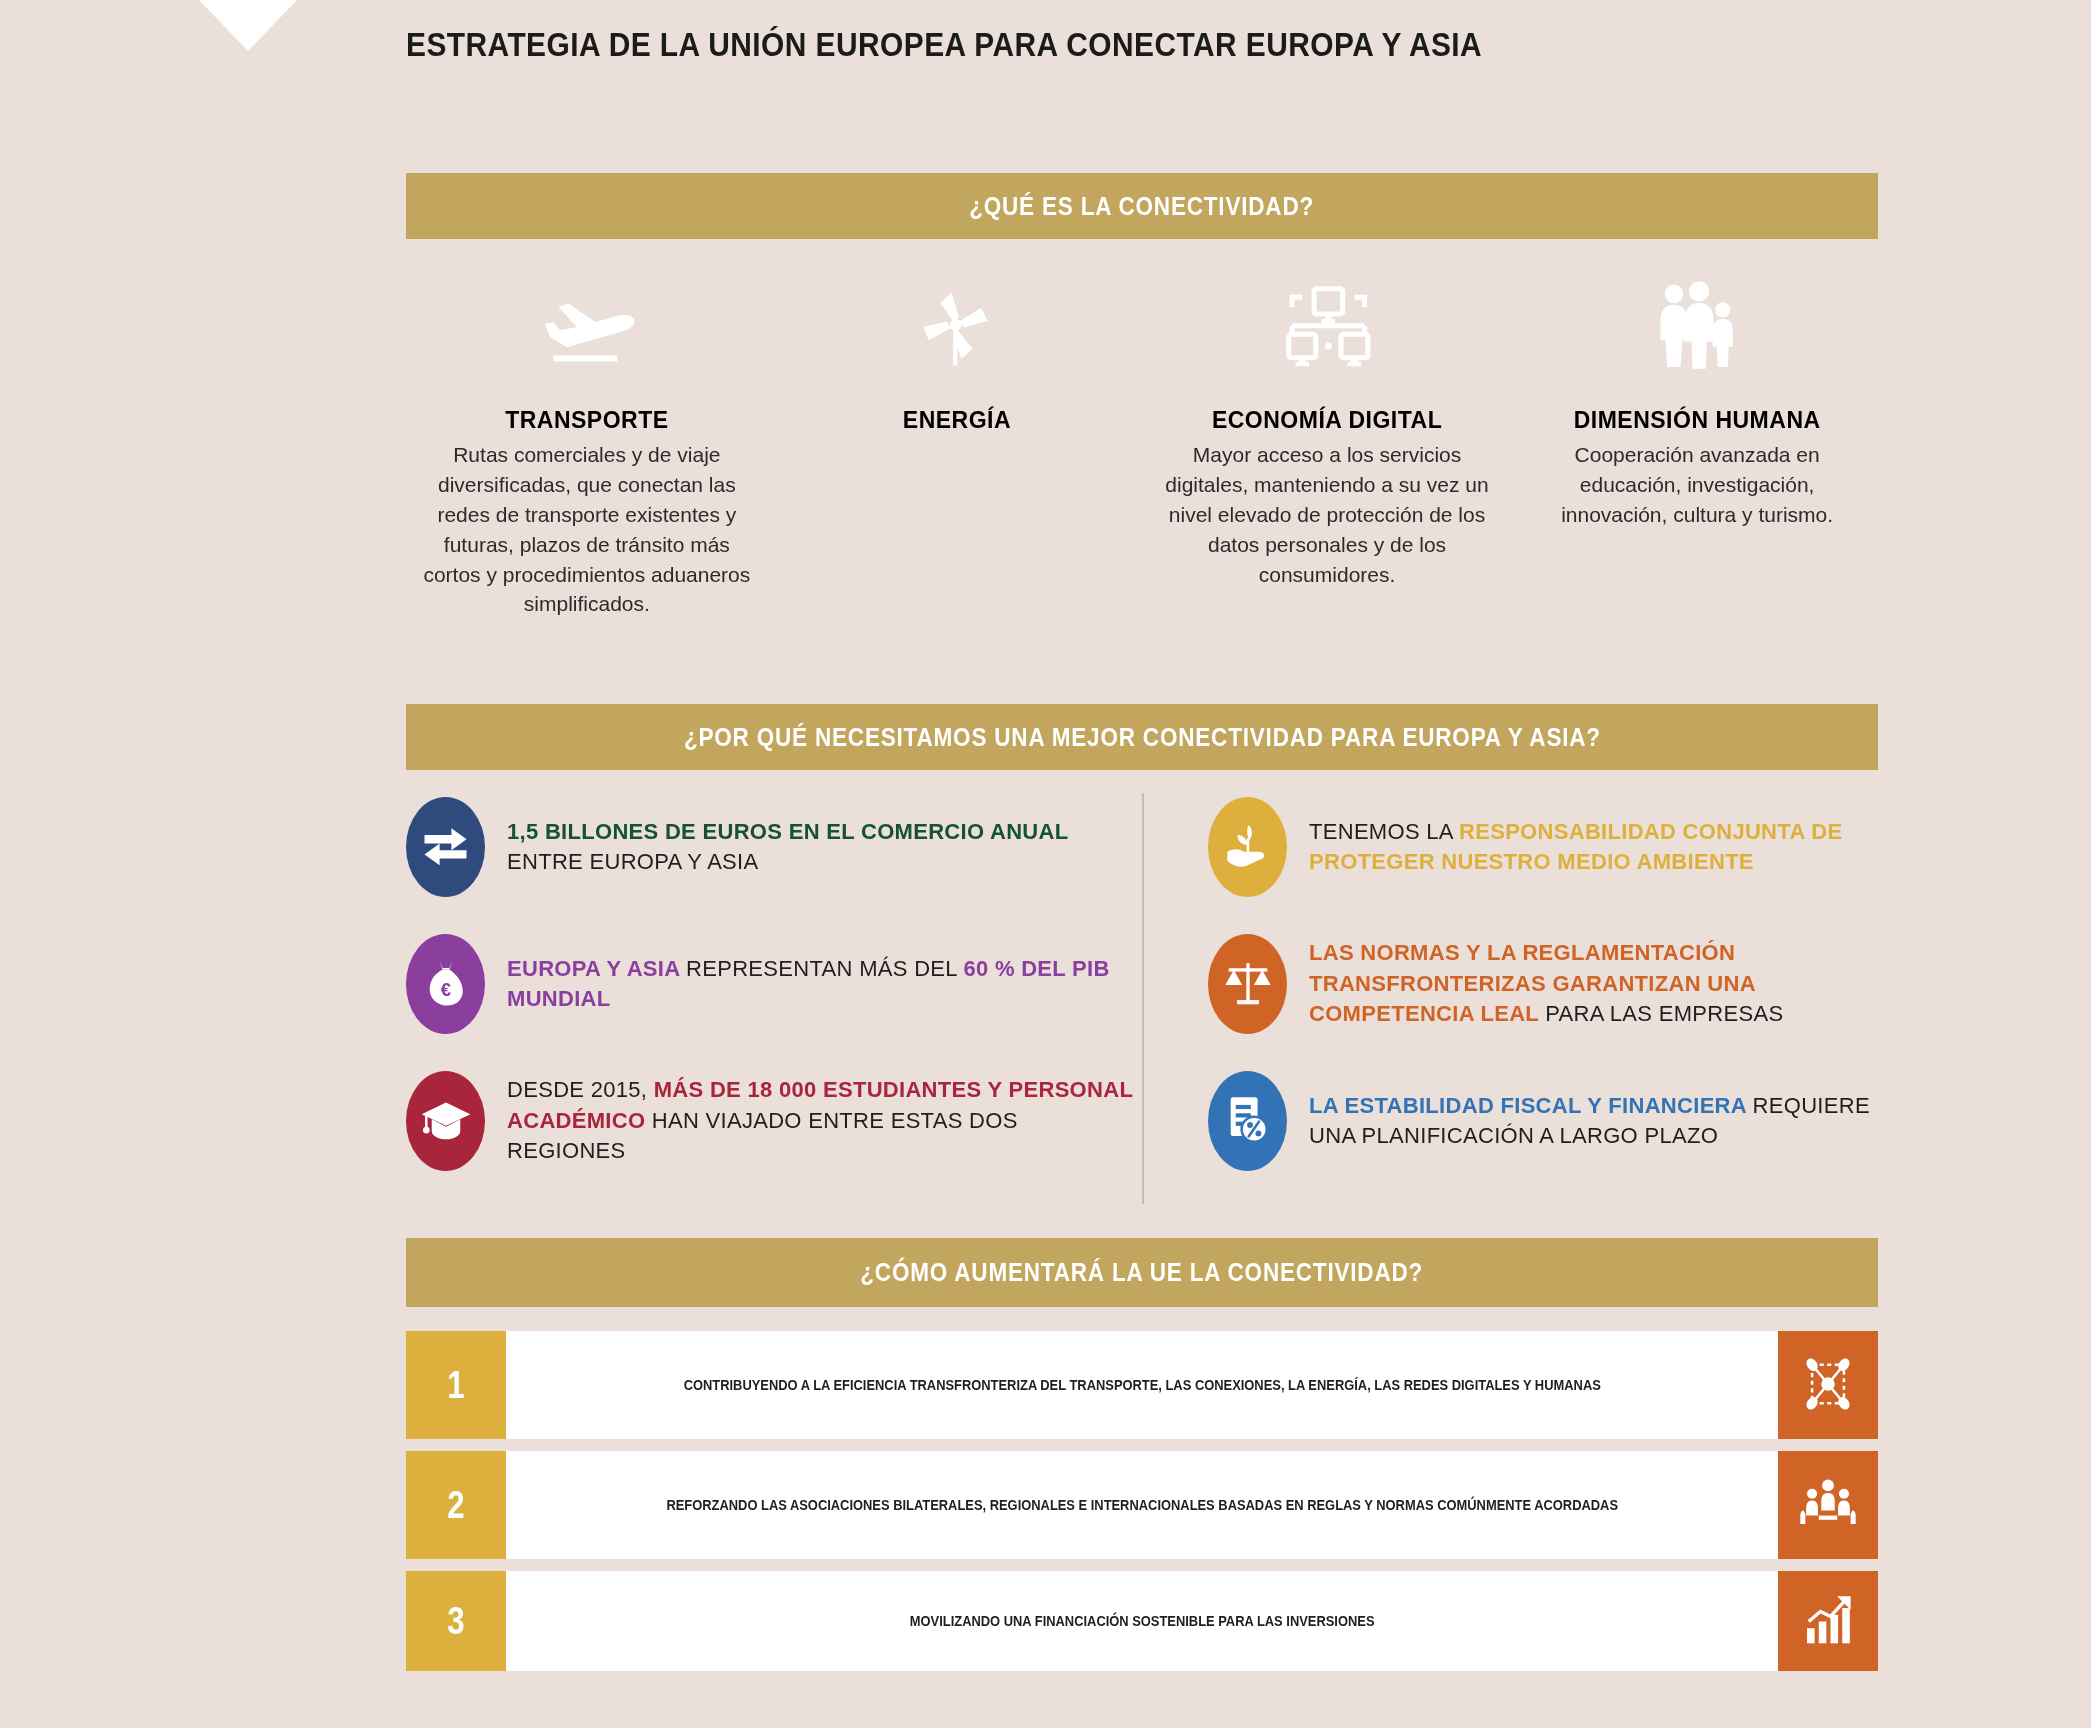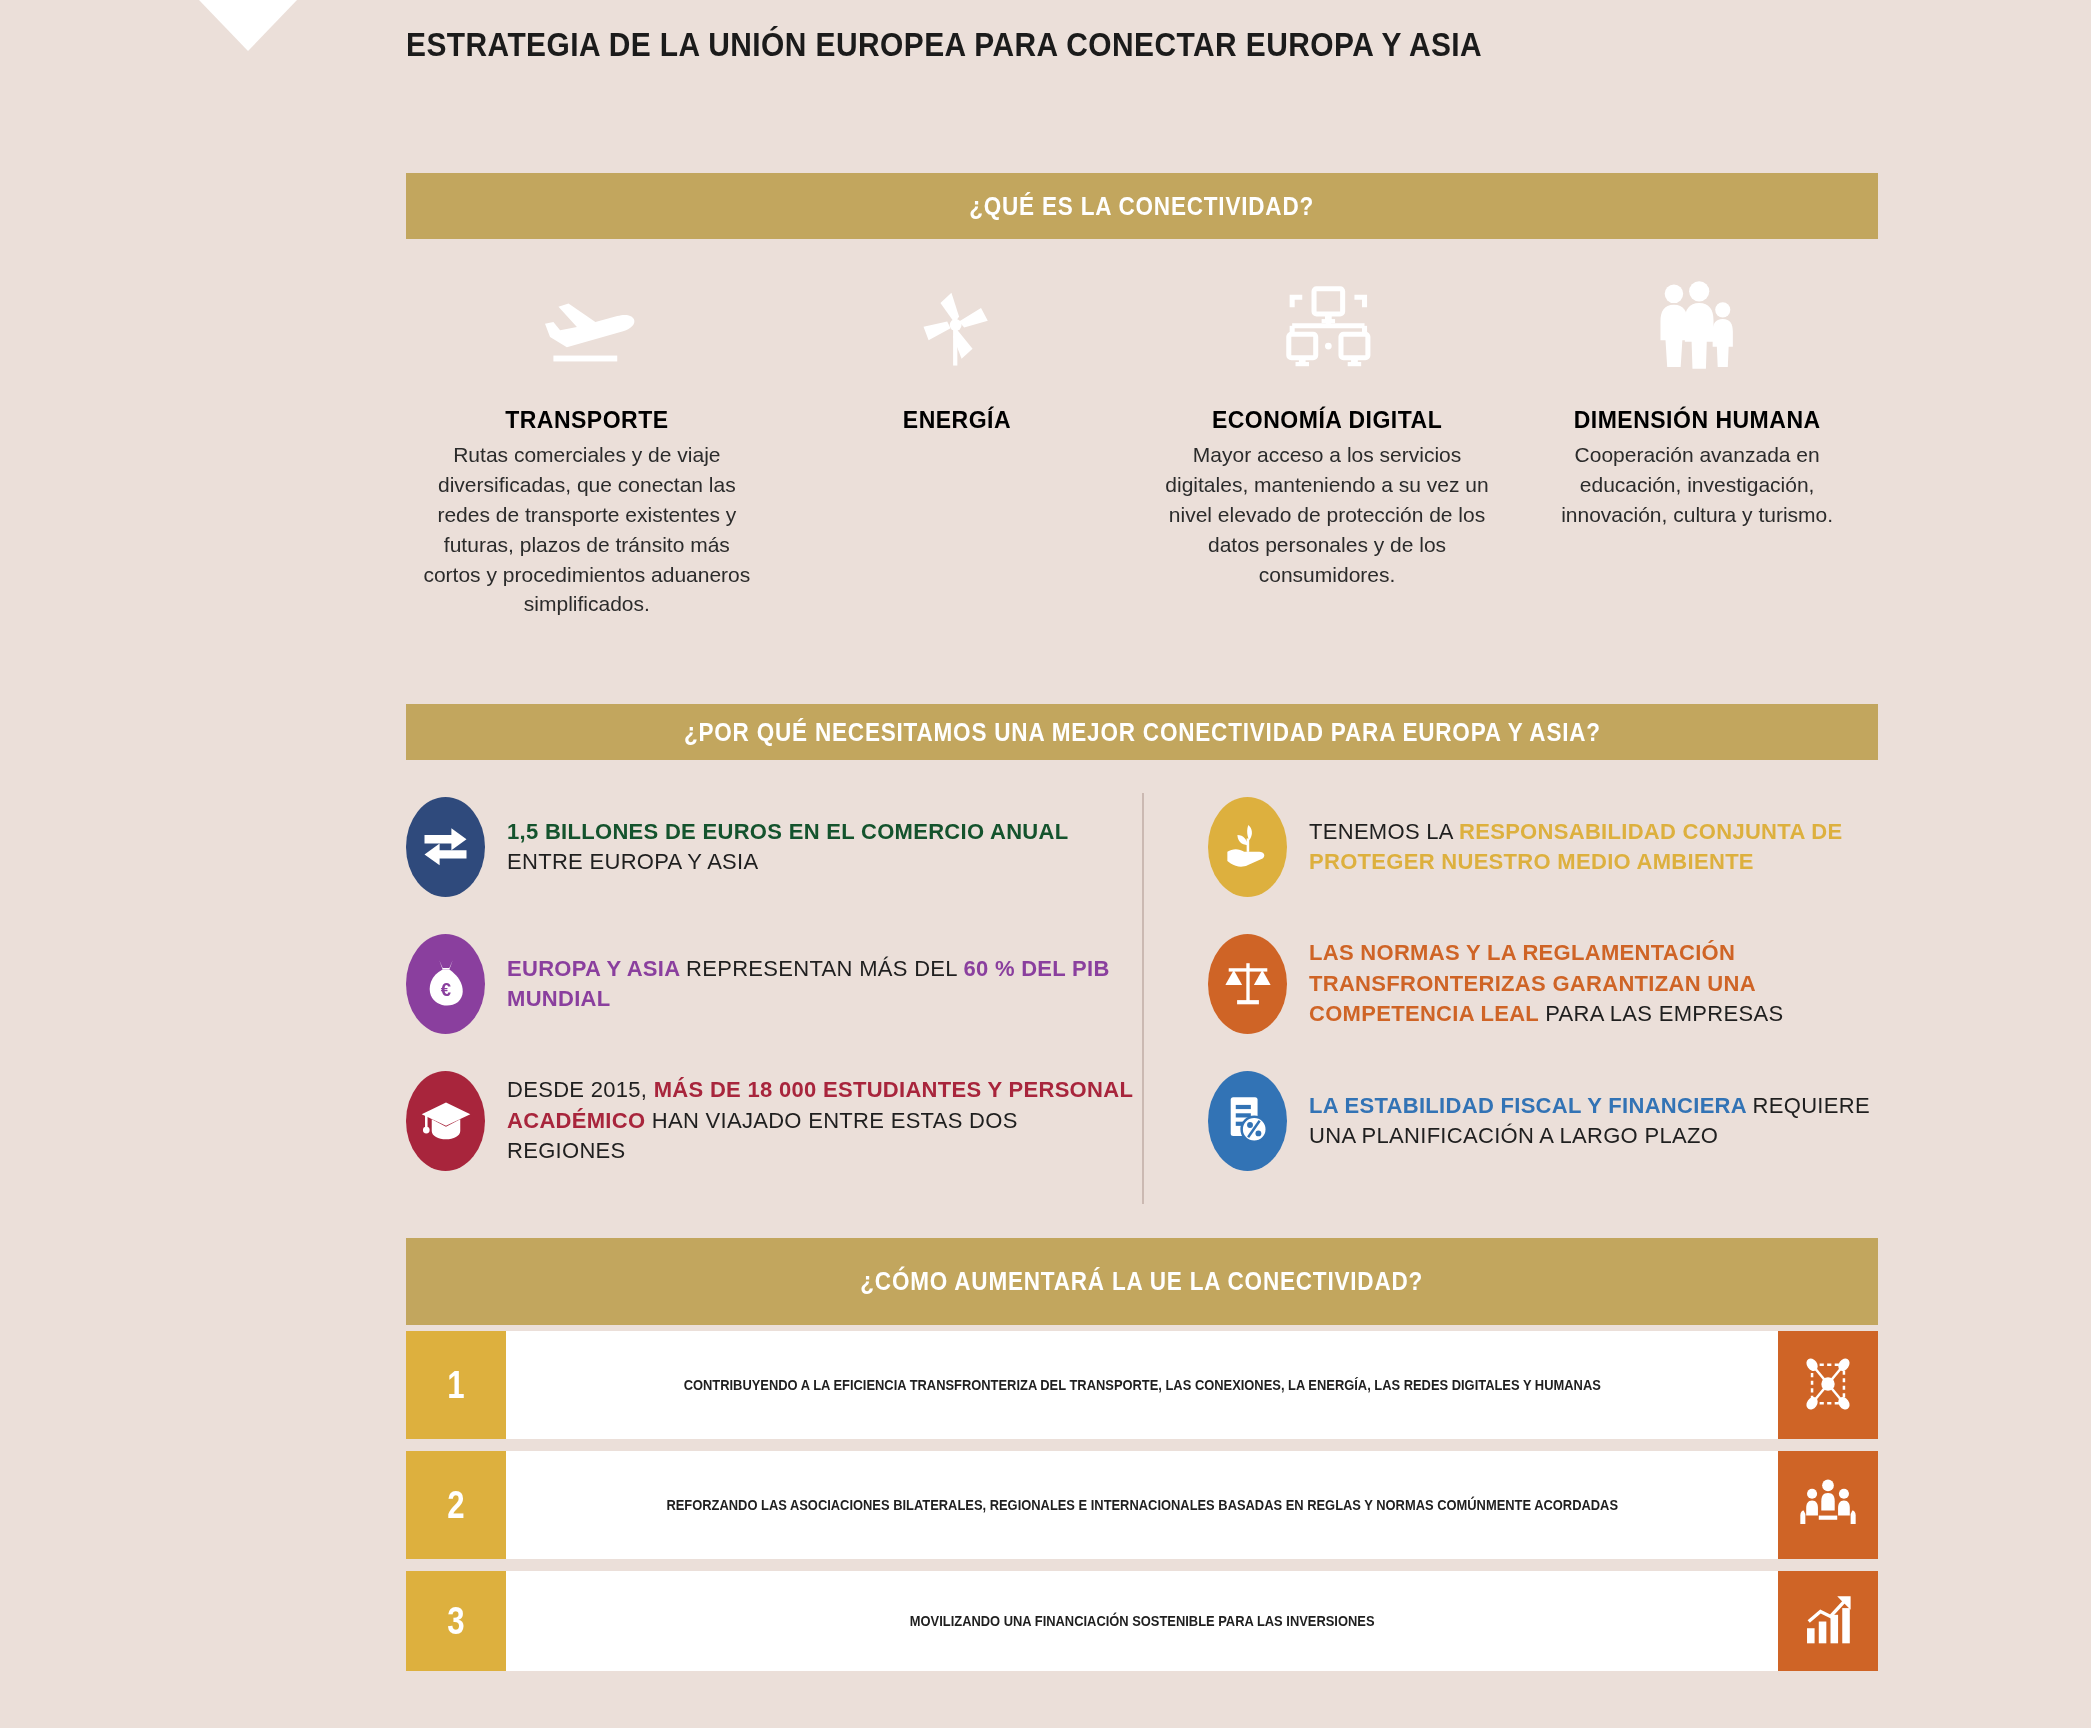--- a/index.html
+++ b/index.html
@@ -44,22 +44,22 @@
     display:flex;
     align-items:center;
     justify-content:center;
     font-weight:bold;
     font-size:25px;
     letter-spacing:0.9px;
   }
   .banner span { transform:scaleX(0.90); display:inline-block; }
 
   #banner1 { top:173px; height:66px; }
-  #banner2 { top:704px; height:56px; }
-  #banner3 { top:1238px; height:87px; }
+  #banner2 { top:704px; height:66px; }
+  #banner3 { top:1238px; height:69px; }
 
   
   .cards {
     position:absolute;
     left:406px; top:266px;
     width:1472px;
     display:flex;
     gap:8.4px;
   }
   .card { width:366px; }

